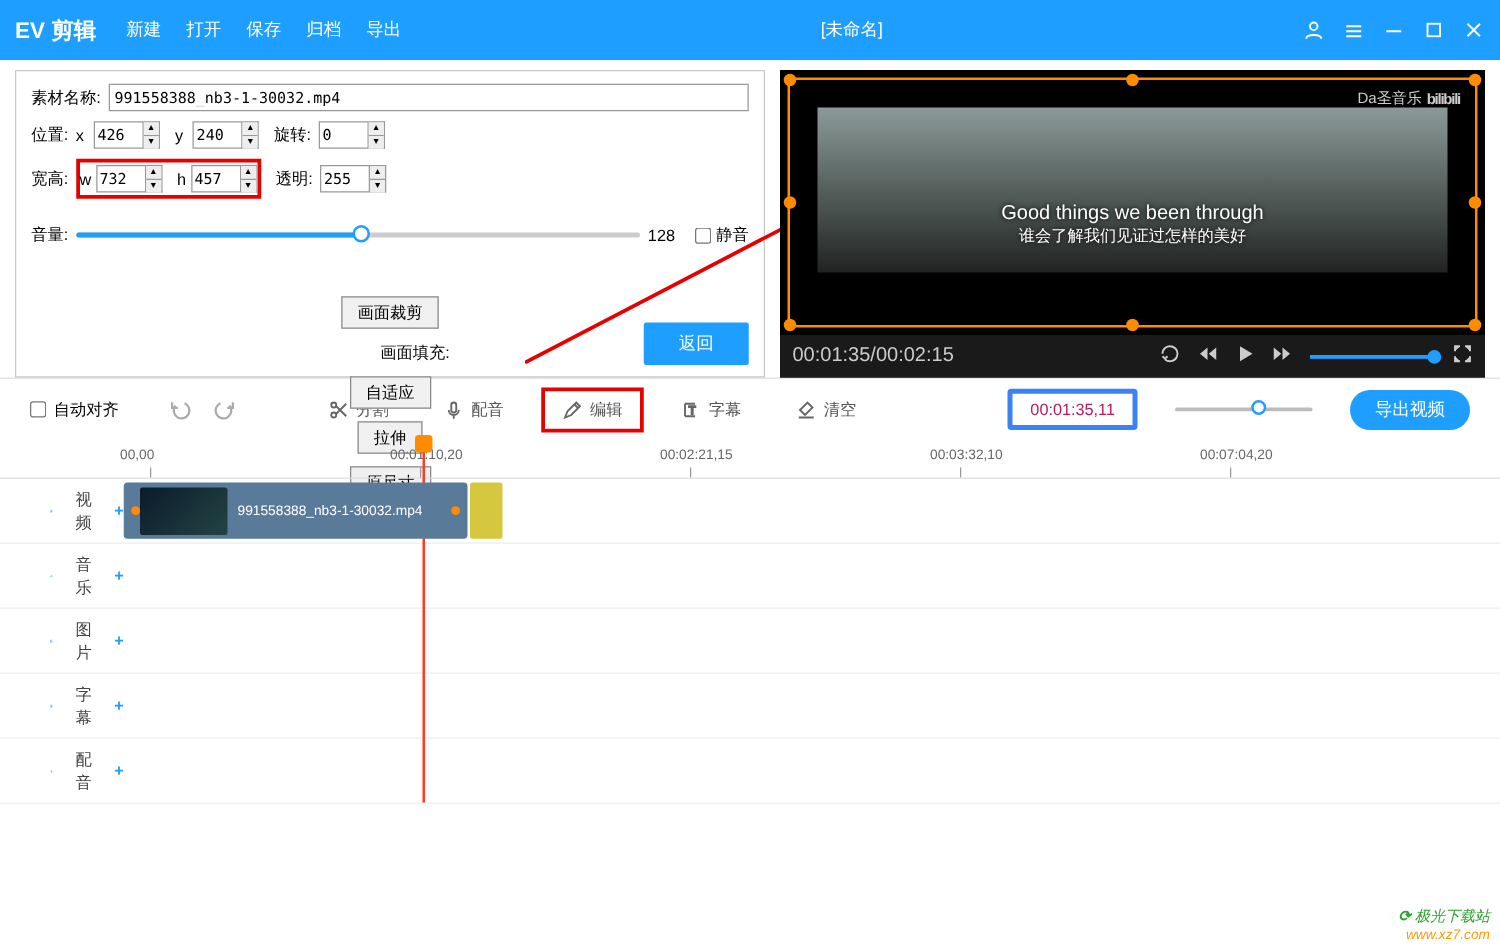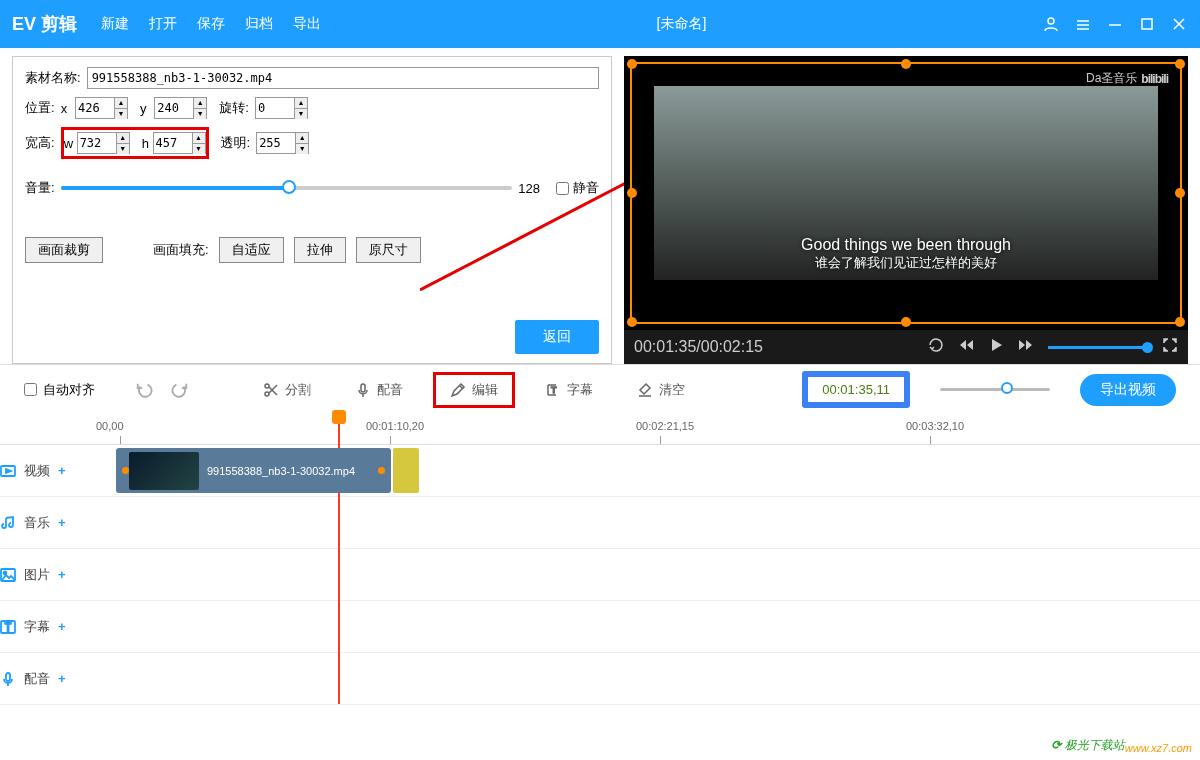--- a/index.html
+++ b/index.html
@@ -8,21 +8,21 @@
 
 .titlebar { background: #1e9fff; height: 48px; display: flex; align-items: center; color: #fff; padding: 0 12px; }
 .app-name { font-size: 18px; font-weight: bold; margin-right: 24px; }
 .menu { display: flex; gap: 20px; font-size: 14px; }
 .menu span { cursor: pointer; }
 .doc-title { flex: 1; text-align: center; font-size: 14px; }
 .win-controls { display: flex; gap: 14px; align-items: center; }
 .win-controls svg { width: 18px; height: 18px; fill: none; stroke: #fff; stroke-width: 1.5; cursor: pointer; }
 
 
-.main { display: flex; height: 316px; padding: 8px 12px 0 12px; gap: 12px; }
+.main { display: flex; height: 254px; padding: 8px 12px 0 12px; gap: 12px; }
 
 
 .left-panel { width: 600px; border: 1px solid #c8c8c8; padding: 10px 12px; position: relative; }
 .row { display: flex; align-items: center; margin-bottom: 8px; font-size: 13px; font-family: SimSun, monospace; }
 .row label { margin-right: 6px; }
 .text-input { border: 1px solid #999; height: 22px; padding: 0 4px; font-family: SimSun, monospace; font-size: 12px; }
 .wide { flex: 1; }
 .spin { display: flex; align-items: center; }
 .spin input { width: 40px; border: 1px solid #999; height: 22px; font-family: SimSun, monospace; font-size: 12px; padding: 0 2px; }
 .spin .arrows { display: flex; flex-direction: column; border: 1px solid #999; border-left: none; height: 22px; }
@@ -31,76 +31,76 @@
 .gap { margin-left: 12px; }
 .red-box { border: 3px solid #e60000; padding: 2px 0; display: inline-flex; align-items: center; }
 
 .slider-row { display: flex; align-items: center; margin-top: 20px; }
 .slider-track { flex: 1; height: 4px; background: #ccc; margin: 0 6px; position: relative; border-radius: 2px; }
 .slider-fill { position: absolute; height: 100%; background: #1e9fff; left: 0; width: 50%; border-radius: 2px; }
 .slider-thumb { position: absolute; width: 14px; height: 14px; border: 2px solid #1e9fff; background: #fff; border-radius: 50%; left: 49%; top: -6px; }
 .cb { margin-left: 16px; display: flex; align-items: center; gap: 4px; }
 
 .btn { border: 1px solid #888; background: #f0f0f0; padding: 3px 12px; font-size: 13px; cursor: pointer; font-family: SimSun; }
-.btn-row { margin-top: 40px; display: flex; align-items: center; gap: 10px; }
+.btn-row { margin-top: 40px; display: flex; align-items: center; gap: 10px; flex-direction: column; }
 .btn-primary { background: #1e9fff; color: #fff; border: none; padding: 8px 28px; font-size: 14px; cursor: pointer; border-radius: 2px; }
 .return { position: absolute; bottom: 9px; right: 12px; }
 
 
 .arrow-svg { position: absolute; pointer-events: none; }
 
 
 .preview { flex: 1; background: #000; position: relative; display: flex; flex-direction: column; }
 .video-area { flex: 1; position: relative; padding: 6px; }
 .sel-frame { position: absolute; inset: 6px; border: 2px solid #ff8c00; }
 .handle { position: absolute; width: 10px; height: 10px; background: #ff8c00; border-radius: 50%; }
 .video-content { position: absolute; left: 30px; right: 30px; top: 30px; bottom: 50px; background: linear-gradient(180deg, #8b9a99 0%, #4a5450 60%, #222 100%); display:flex; align-items:flex-end; justify-content:center;}
 .watermark { position: absolute; top: 14px; right: 20px; color: #fff; font-size: 12px; opacity: .8; display:flex; gap:4px; align-items:center;}
-.subtitle { text-align: center; color: #fff; font-size: 16px; text-shadow: 0 0 4px #000; padding-bottom:8px;}
+.subtitle { text-align: center; color: #fff; font-size: 16px; text-shadow: 0 0 4px #000; padding-bottom:20px;}
 .subtitle .cn { font-size: 13px; }
 .player-bar { height: 34px; background: #1a1a1a; display: flex; align-items: center; padding: 0 10px; gap: 14px; color: #ccc; font-size: 16px; }
 .player-bar .spacer { flex: 1; }
 .pbtn svg { width: 16px; height: 16px; fill: #ccc; cursor: pointer; }
 .progress { flex: 0 0 100px; height: 3px; background: #444; position: relative; border-radius: 2px; }
 .progress .dot { position: absolute; right: -5px; top: -4px; width: 11px; height: 11px; background: #1e9fff; border-radius: 50%; }
 .progress .pf { position:absolute; height:100%; background:#1e9fff; width:100%; }
 
 
 .toolbar { border-top: 1px solid #ddd; height: 50px; display: flex; align-items: center; padding: 0 24px; gap: 16px; }
 .tool-cb { display: flex; align-items: center; gap: 6px; margin-right: 24px; }
 .tool-undo { display: flex; gap: 18px; margin-right: 44px; }
 .tool-undo svg { width: 18px; height: 18px; stroke: #aaa; fill: none; stroke-width: 2; cursor: pointer; }
 .tool-item { display: flex; align-items: center; gap: 6px; padding: 6px 14px; cursor: pointer; color: #555; }
 .tool-item svg { width: 16px; height: 16px; stroke: #666; fill: none; stroke-width: 1.5; }
 .tool-item.hl { border: 3px solid #e60000; }
-.time-pill { margin-left: auto; border: 6px solid #3b82f6; color: #4d7c0f; padding: 5px 14px; border-radius: 3px; font-size: 13px; }
+.time-pill { margin-left: auto; border: 4px solid #3b82f6; color: #be185d; padding: 5px 14px; border-radius: 3px; font-size: 13px; }
 .tslider { width: 110px; height: 3px; background: #bbb; margin: 0 14px; position: relative; border-radius: 2px; }
 .tslider .tt { position: absolute; width: 12px; height: 12px; border: 2px solid #1e9fff; background: #fff; border-radius: 50%; top: -6px; left: 55%; }
 .export-btn { background: #1e9fff; color: #fff; border-radius: 20px; padding: 7px 20px; font-size: 14px; cursor: pointer; }
 
 
 .timeline { padding: 6px 0 0 0; position: relative; }
 .ruler { display: flex; font-size: 11px; color: #666; margin-left: 120px; position: relative; height: 24px; }
 .ruler .tick { flex: 1; position: relative; }
 .ruler .tick::after { content: ''; position: absolute; left: 0; bottom: 0; height: 8px; width: 1px; background: #999; }
 .ruler .tick span { position: absolute; left: -24px; }
 .tracks { border-top: 1px solid #ddd; }
 .track { display: flex; align-items: center; height: 52px; border-bottom: 1px solid #eee; }
-.track-head { width: 116px; display: flex; align-items: center; gap: 8px; color: #444; font-size: 13px; }
+.track-head { width: 99px; display: flex; align-items: center; gap: 18px; padding-left: 40px; color: #444; font-size: 13px; }
 .track-head svg { width: 16px; height: 16px; stroke: #1e9fff; fill: none; stroke-width: 1.8; }
 .plus { color: #1e9fff; font-weight: bold; cursor: pointer; }
 .track-body { flex: 1; position: relative; height: 100%; }
 .clip { position: absolute; top: 3px; bottom: 3px; background: #5a7a99; border-radius: 3px; display: flex; align-items: center; padding: 0 6px; color: #fff; font-size: 11px; overflow: hidden; }
 .clip .thumb { width: 70px; height: 38px; background: linear-gradient(135deg,#0b1b2b,#244); margin-right: 8px; border-radius: 2px; }
 .clip .dot2 { width: 7px; height: 7px; border-radius: 50%; background: #ff8c00; }
 .clip2 { position: absolute; top: 3px; bottom: 3px; background: #d6c83e; width: 26px; border-radius: 2px; }
 .playhead { position: absolute; top: 0; bottom: -260px; width: 2px; background: #ff3b1f; left: 218px; }
 .playhead .ph-head { position: absolute; top: -10px; left: -6px; width: 14px; height: 14px; background: #ff8c00; border-radius: 3px; }
 
-.watermark-logo { position: absolute; bottom: 6px; right: 8px; font-size: 12px; color: #29a329; font-style: italic; display:flex; flex-direction:row; align-items:flex-end; }
+.watermark-logo { position: absolute; bottom: 6px; right: 8px; font-size: 12px; color: #29a329; font-style: italic; display:flex; flex-direction:column; align-items:flex-end; }
 .watermark-logo .url { color:#ff9900; font-size:11px; }
 </style>
 </head>
 <body>
 
 <div class="titlebar">
   <div class="app-name">EV 剪辑</div>
   <div class="menu">
     <span>新建</span>
     <span>打开</span>
@@ -334,20 +334,23 @@
       </div>
     <div class="tick">
         <span>00:01:10,20</span>
       </div>
     <div class="tick">
         <span>00:02:21,15</span>
       </div>
     <div class="tick">
         <span>00:03:32,10</span>
       </div>
+    <div class="tick">
+        <span>00:07:04,20</span>
+      </div>
     <div class="playhead">
         <div class="ph-head"></div>
       </div>
   </div>
   <div class="tracks">
     <div class="track">
       <div class="track-head">
         <svg viewBox="0 0 16 16">
             <rect x="1" y="3" width="14" height="10" rx="1"></rect>
             <path d="M6 6l5 2-5 2z" fill="#1e9fff"></path>

